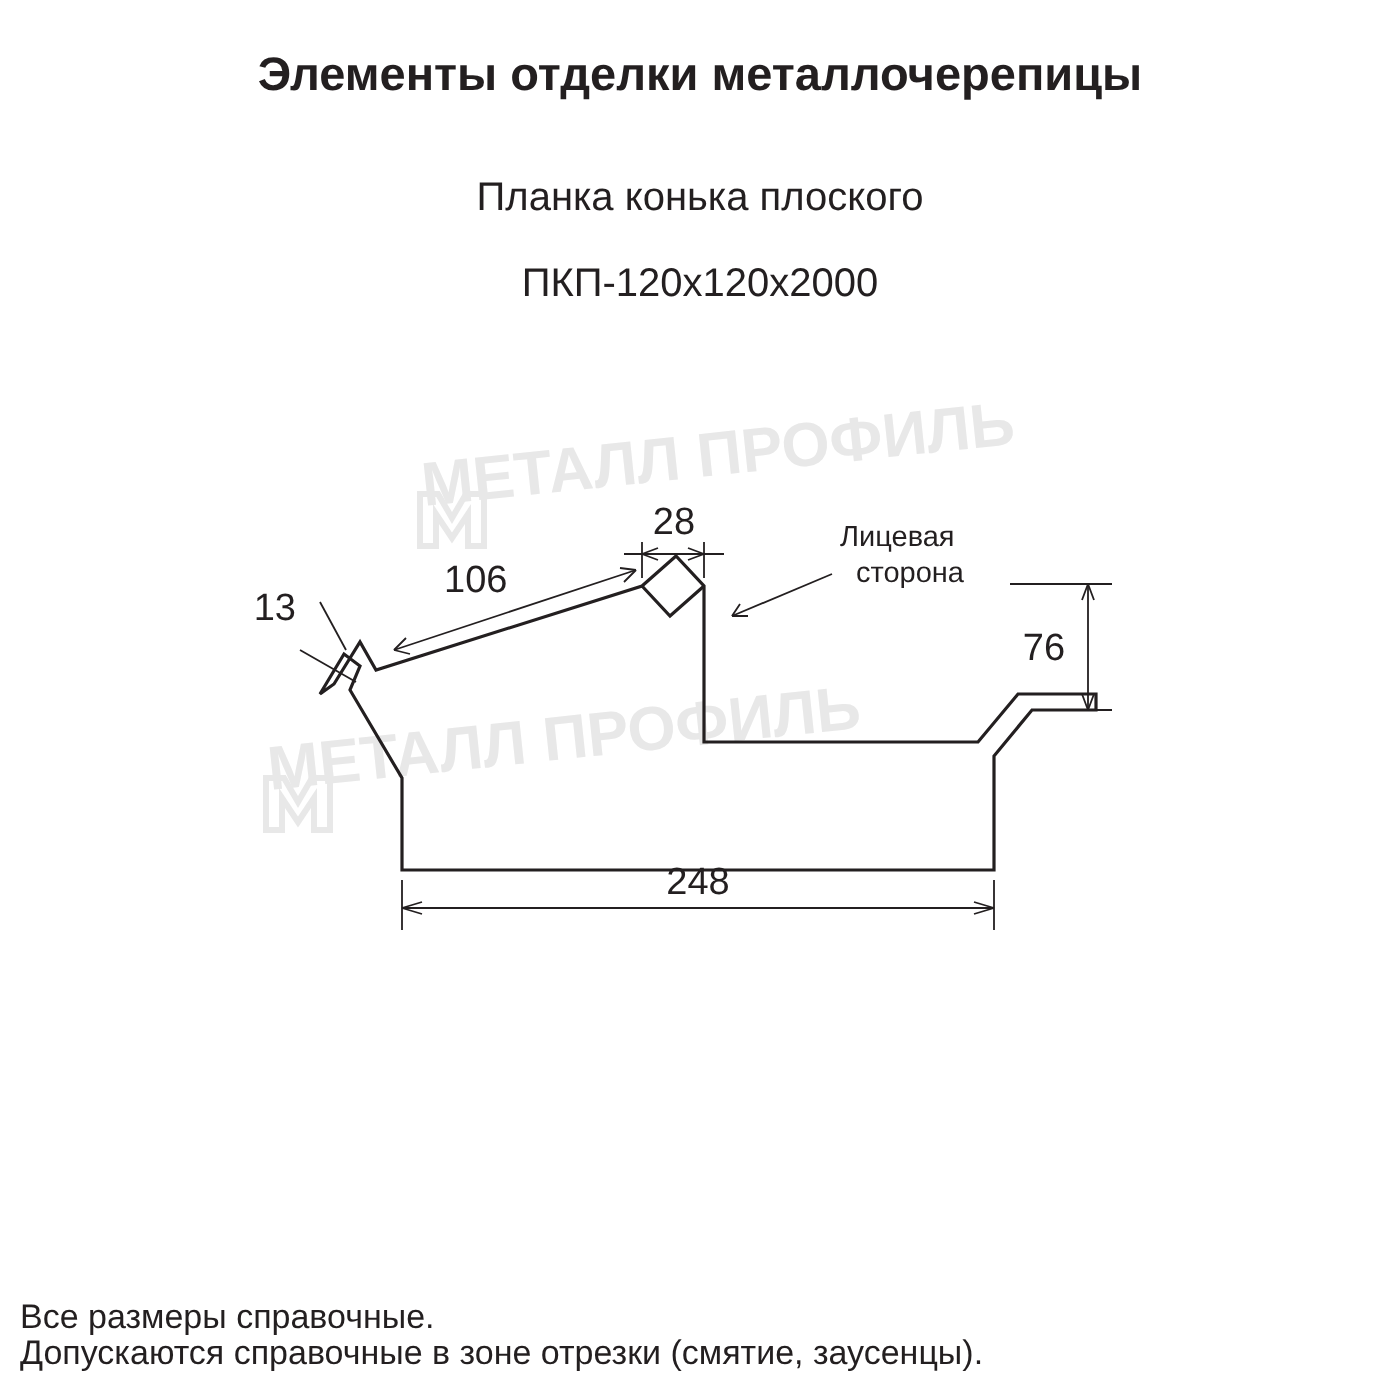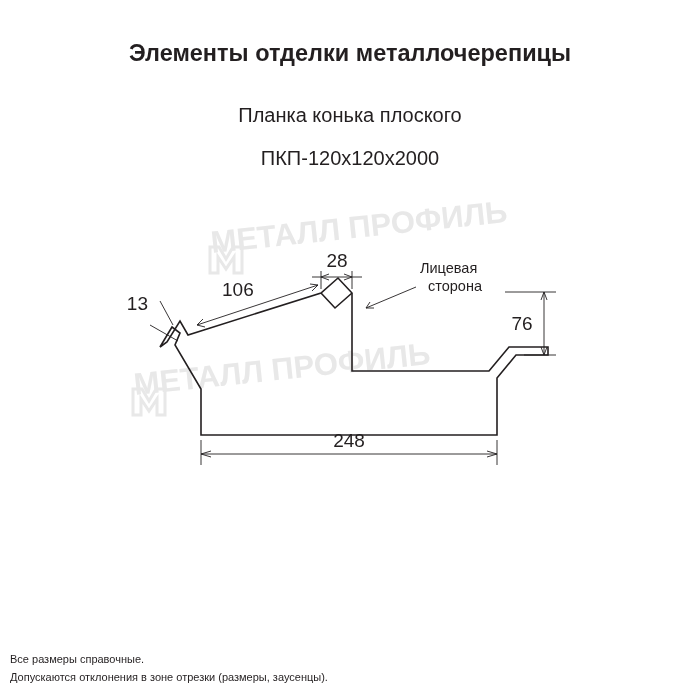--- a/index.html
+++ b/index.html
@@ -24,21 +24,21 @@
     position: absolute;
     top: 20px;
     left: 0;
     width: 700px;
     text-align: center;
   }
   .main-title {
     font-size: 23.5px;
     font-weight: bold;
     letter-spacing: 0px;
-    margin: 18px;
+    margin: 2px;
     padding: 0;
     line-height: 30px;
   }
   .sub-title {
     font-size: 20px;
     margin: 0;
     padding: 0;
     line-height: 26px;
   }
   .sub-title-1 { margin-top: 34px; }
@@ -52,21 +52,21 @@
     height: 330px;
   }
   .drawing svg {
     display: block;
   }
 
   .footnotes {
     position: absolute;
     left: 10px;
     bottom: 14px;
-    font-size: 11px;
+    font-size: 17px;
     line-height: 18px;
   }
   .footnotes div {
     white-space: nowrap;
   }
   .wm-text {
     font-family: "Liberation Sans", sans-serif;
     font-weight: bold;
     fill: #e8e8e8;
   }
@@ -192,16 +192,16 @@
         <path class="thin" d="M 201,279 L 211,276 M 201,279 L 211,282"></path>
         <path class="thin" d="M 497,279 L 487,276 M 497,279 L 487,282"></path>
         <text class="dim-text" x="349" y="272" text-anchor="middle">248</text>
       </g>
 
     </svg>
   </div>
 
   <div class="footnotes">
     <div>Все размеры справочные.</div>
-    <div>Допускаются отклонения в зоне отрезки (размеры, заусенцы).</div>
+    <div>Допускаются справочные в зоне отрезки (смятие, заусенцы).</div>
   </div>
 
 </div>
 
 </body></html>

